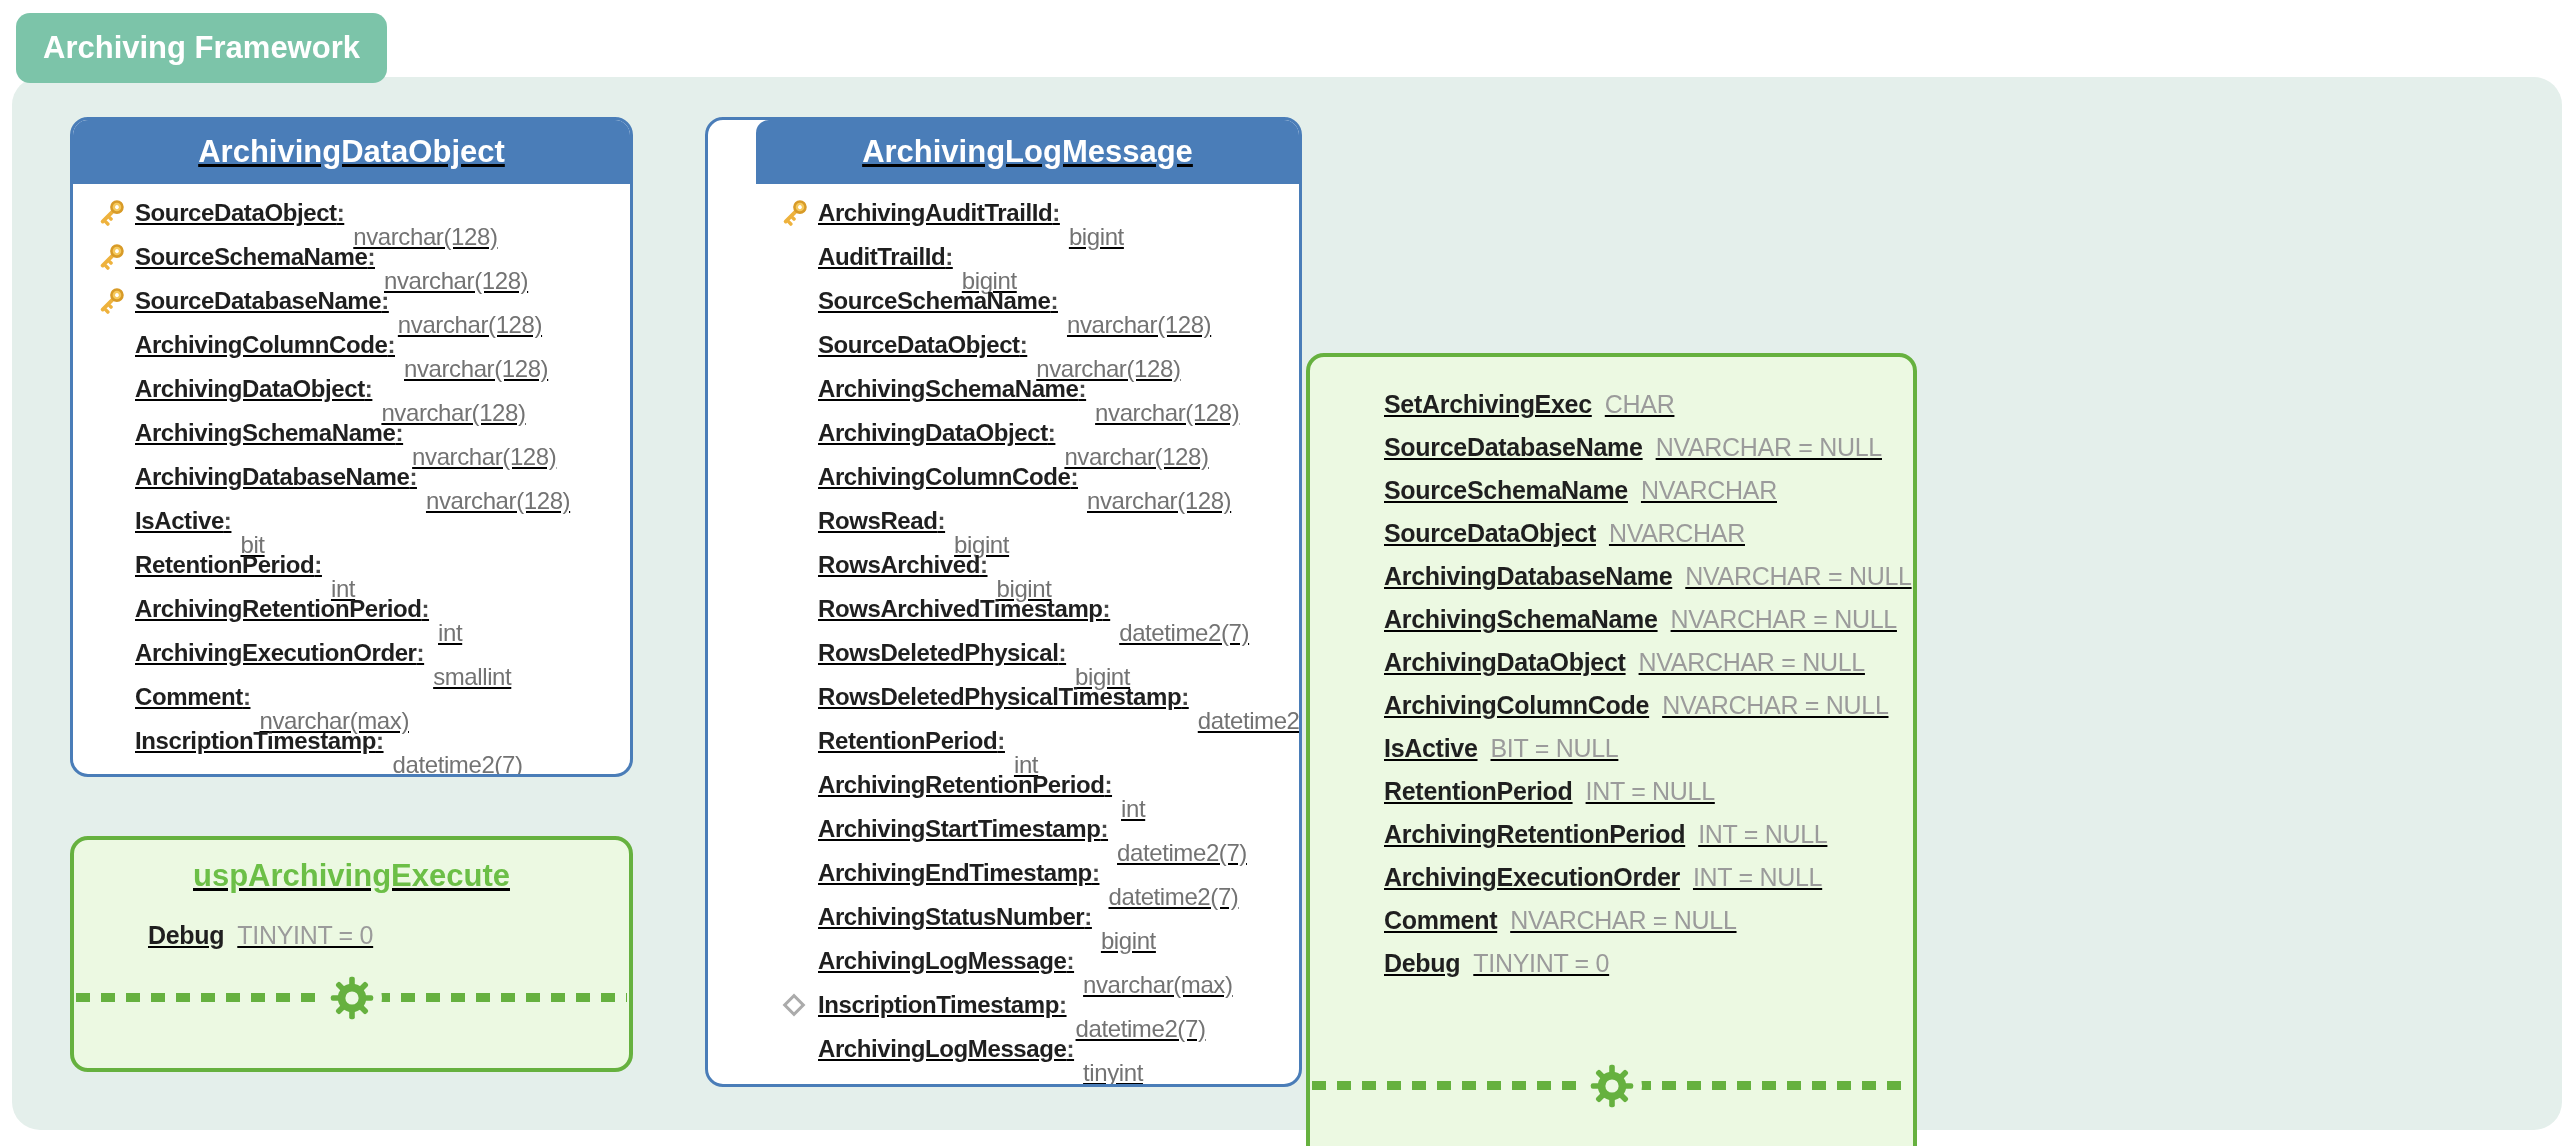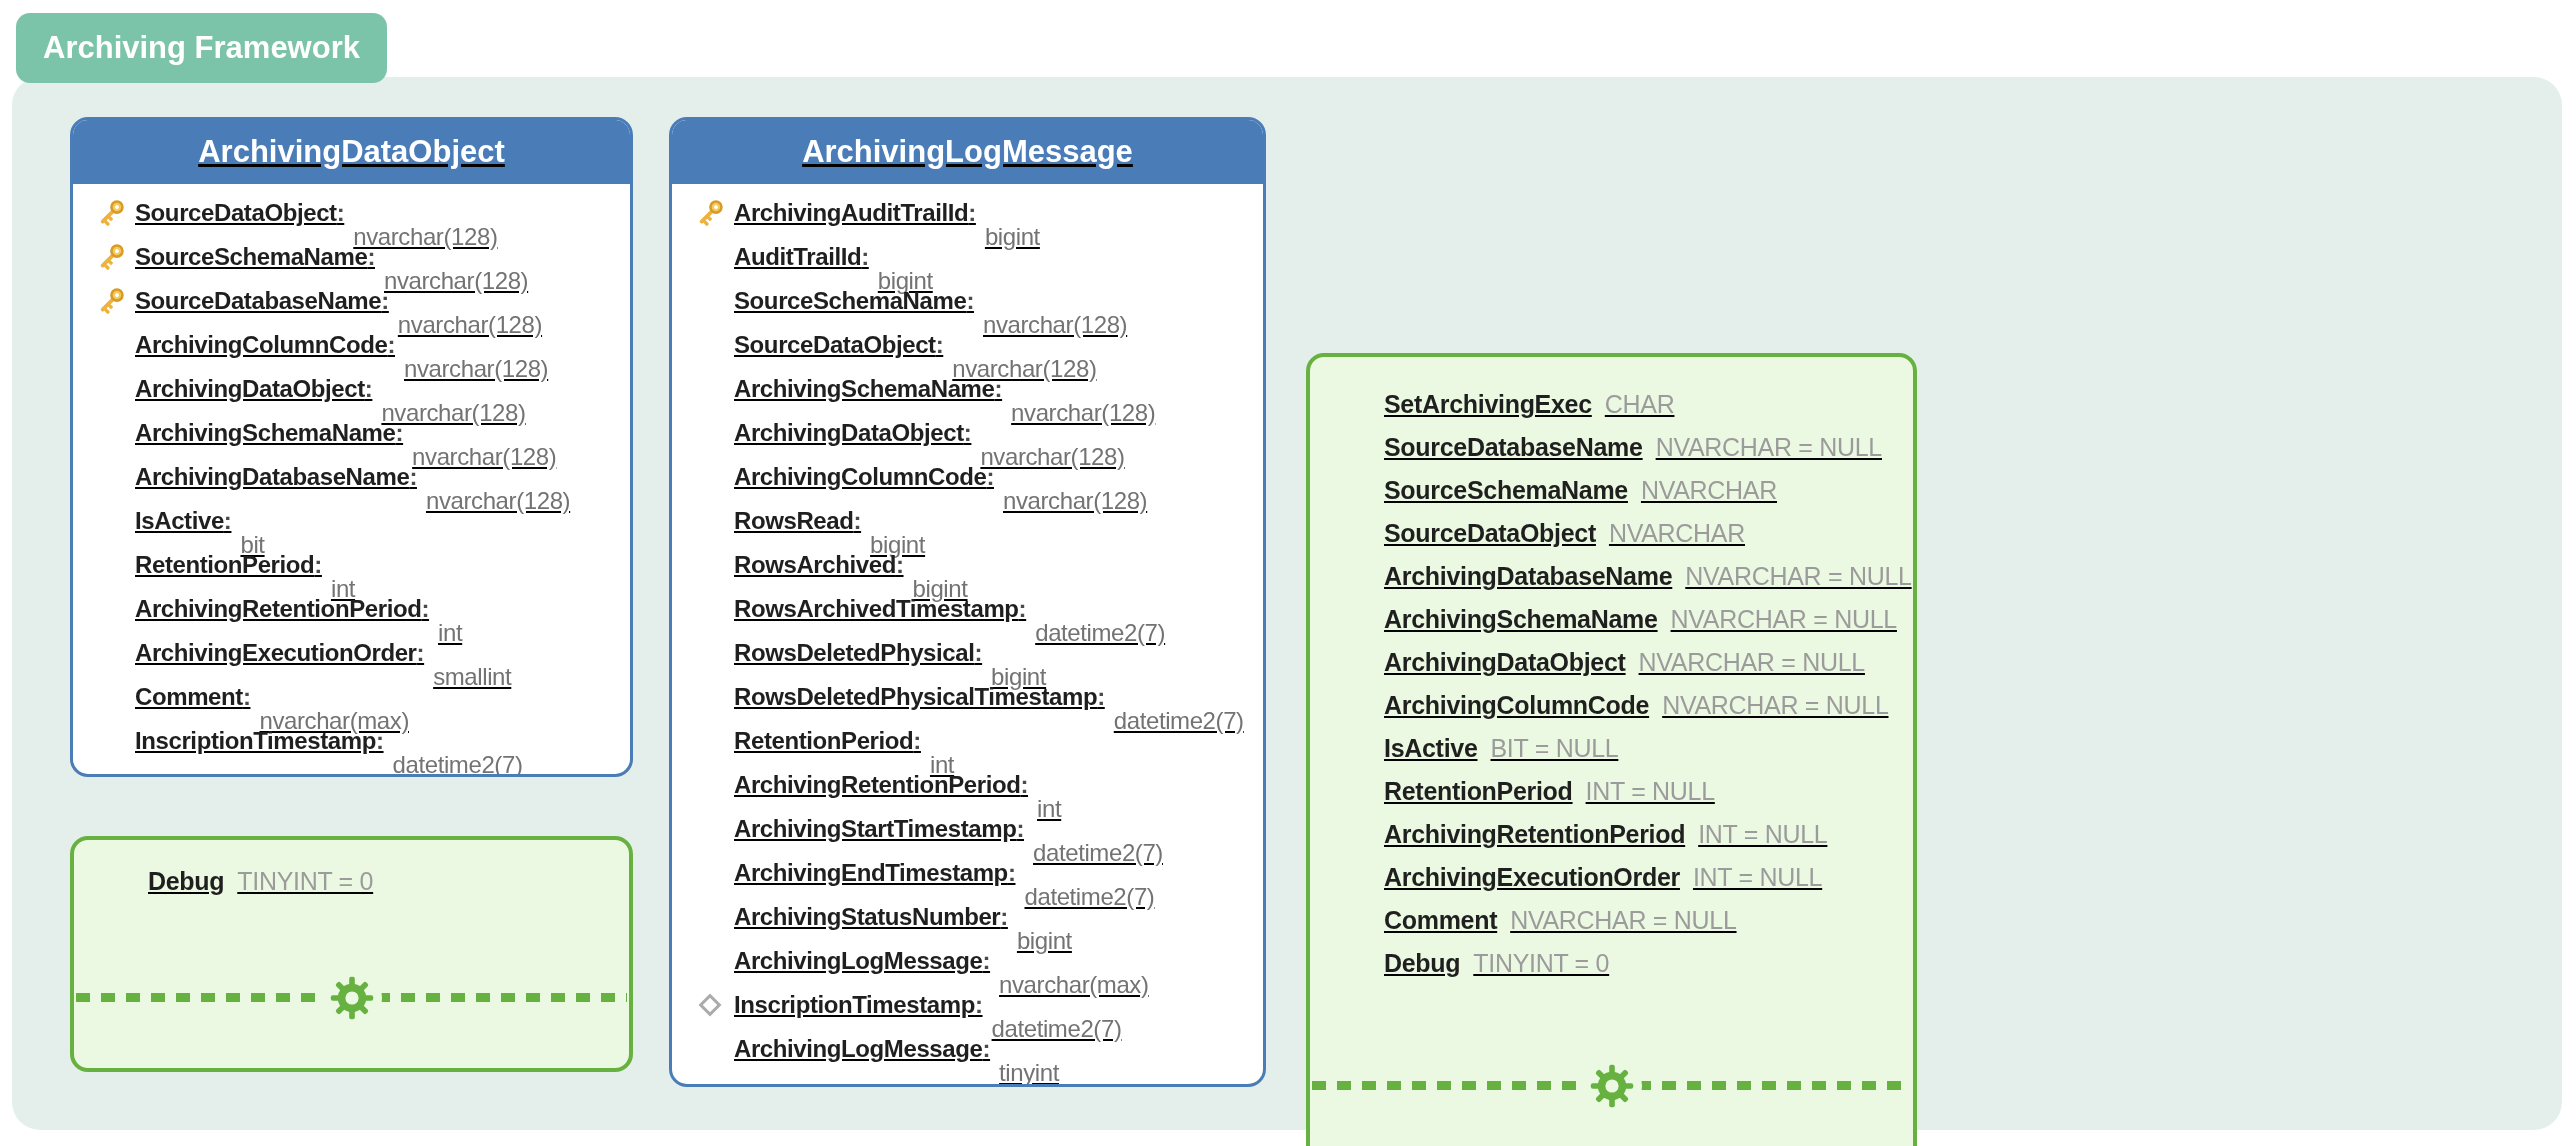--- a/index.html
+++ b/index.html
@@ -27,21 +27,21 @@
     width: 2550px; height: 1053px;
     background: #e4efeb;
     border-radius: 28px;
   }
 
   
   .box { position: absolute; box-sizing: border-box; border-radius: 18px; text-decoration: underline; }
 
   .pos-b1 { left: 58px;   top: 40px;  width: 563px; height: 660px; }
   .pos-b2 { left: 58px;   top: 759px; width: 563px; height: 236px; }
-  .pos-b3 { left: 657px;  top: 40px;  width: 597px; height: 970px; }
+  .pos-b3 { left: 693px;  top: 40px;  width: 597px; height: 970px; padding-left: 48px; }
   .pos-b4 { left: 1294px; top: 40px;  width: 611px; height: 821px; }
 
   
   .table-box { background: #ffffff; border: 3px solid #4a7db8; overflow: hidden; }
   .t-head {
     height: 64px; margin: 0;
     background: #4a7db8; color: #ffffff;
     border-radius: 13px 13px 0 0;
     display: flex; align-items: center; justify-content: center;
     font-size: 31px; font-weight: 700;
@@ -220,20 +220,21 @@
         <li class="field-row">
           <span class="gutter"></span>
           <span class="fname">InscriptionTimestamp</span>
           <span class="sep">:</span>
           <span class="ftype">datetime2(7)</span>
         </li>
       </ul>
   </section>
 
   <section class="box proc-box pos-b2">
+    <h2 class="p-title">uspArchivingExecute</h2>
     <ul class="param-list">
 
         <li class="param-row">
           <span class="gutter"></span>
           <span class="pname">Debug</span>
           <span class="ptype">TINYINT = 0</span>
         </li>
       </ul>
     <div class="proc-divider">
       <span class="gear">

